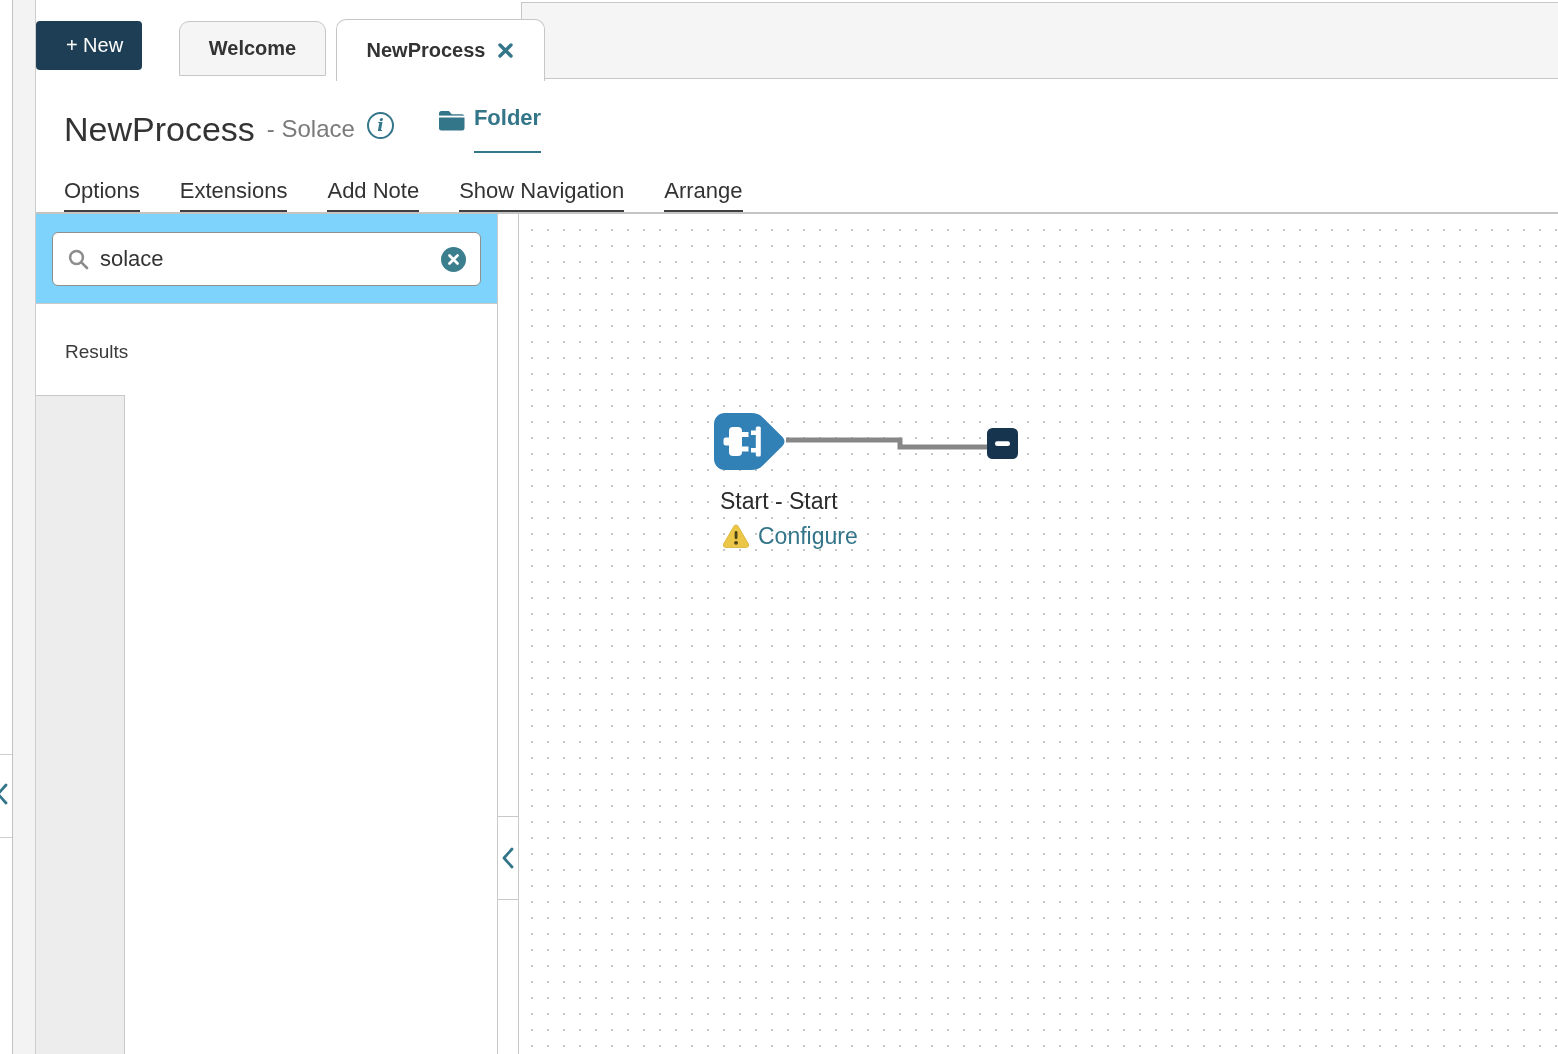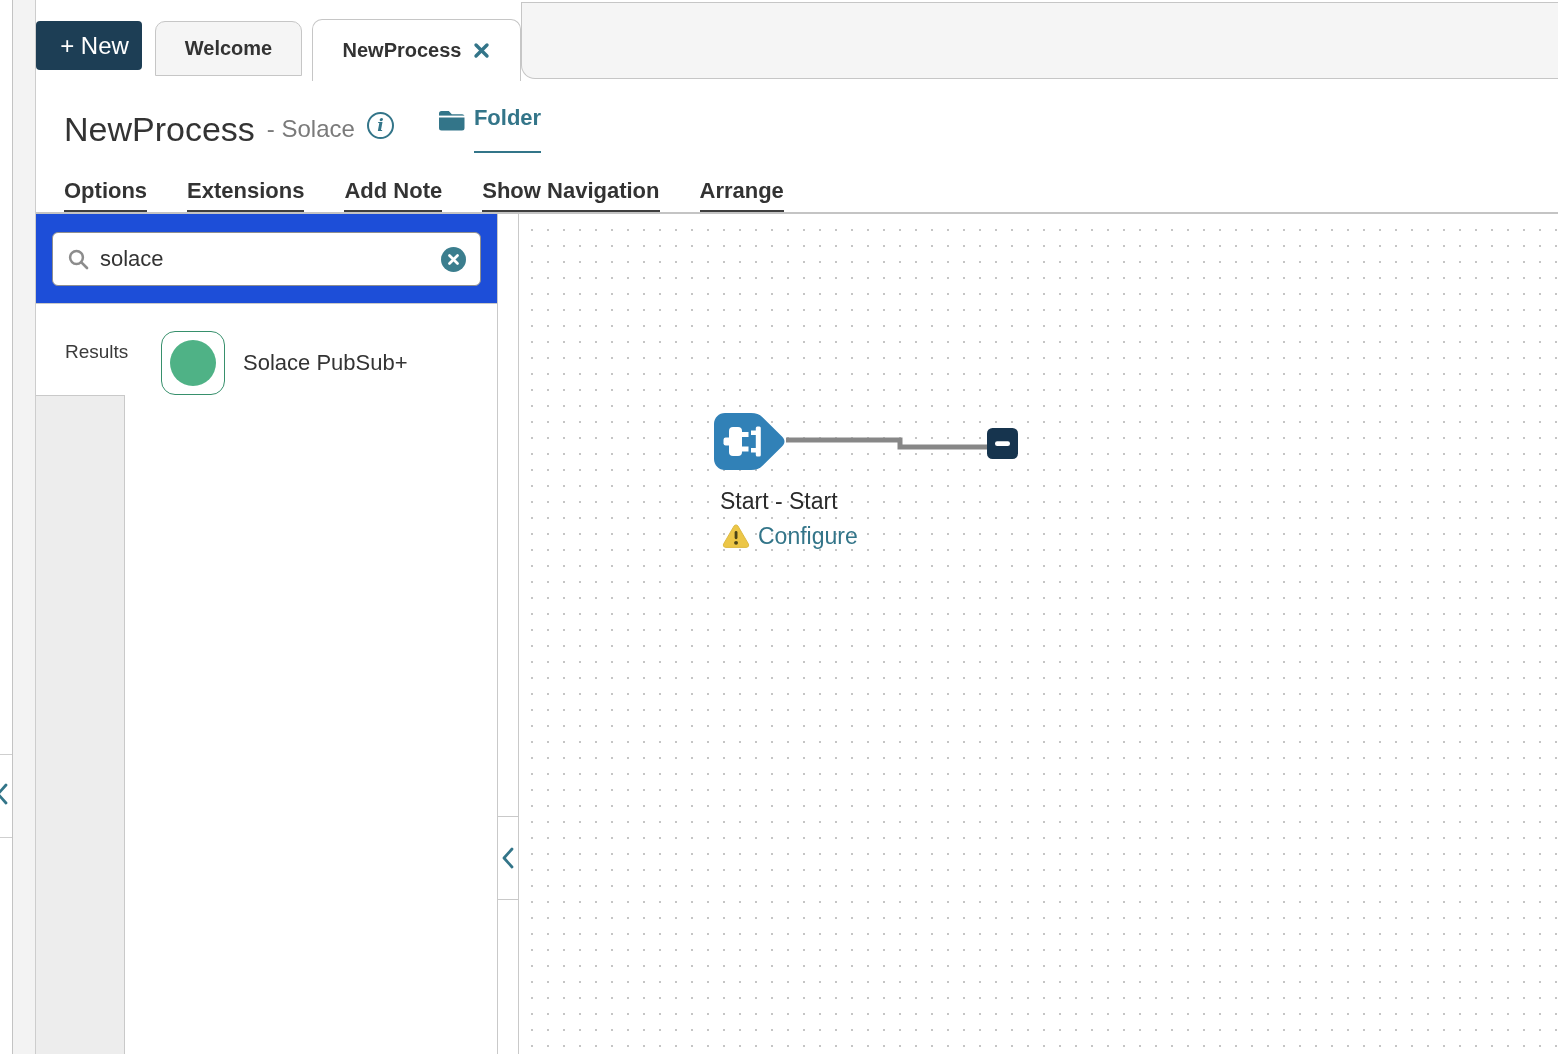--- a/index.html
+++ b/index.html
@@ -9,44 +9,44 @@
 
   
   .left-edge { position:absolute; left:0; top:0; width:13px; height:1054px; background:#fff; border-right:1px solid #c3c3c3; overflow:hidden; }
   .left-edge .hline { position:absolute; left:0; width:13px; height:1px; background:#cfcfcf; }
   .left-edge .chev { position:absolute; left:-6px; top:782px; }
 
   .left-gutter { position:absolute; left:13px; top:0; width:22px; height:1054px; background:#f3f3f3; }
   .main-vline { position:absolute; left:35px; top:0; width:1px; height:1054px; background:#cdcdcd; }
 
   
-  .new-btn { position:absolute; left:36px; top:21px; width:106px; height:49px; background:#1d3e55; border-radius:4px; color:#fff; font-size:24px; display:flex; align-items:center; justify-content:center; cursor:pointer;padding-left:11px; }
-  .tab { position:absolute; display:flex; align-items:center; justify-content:center; gap:12px; font-size:20px; font-weight:600; color:#333; border:1px solid #c6c6c6; border-radius:10px 10px 0 0; }
+  .new-btn { position:absolute; left:36px; top:21px; width:106px; height:49px; background:#1d3e55; border-radius:4px; color:#fff; font-size:20px; display:flex; align-items:center; justify-content:center; cursor:pointer;padding-left:11px; }
+  .tab { position:absolute; display:flex; align-items:center; justify-content:center; gap:12px; font-size:20px; font-weight:600; color:#333; border:1px solid #c6c6c6; border-radius:10px 10px 0 0;margin-left:24px; }
   .tab-welcome { left:155px; top:21px; width:147px; height:55px; background:#f5f5f5; }
   .tab-active { left:312px; top:19px; width:209px; height:62px; background:#fff; border-bottom:none; z-index:3; }
   .tabbar-filler { position:absolute; left:521px; top:2px; width:1037px; height:77px; background:#f5f5f5; border:1px solid #c6c6c6; border-right:none; border-radius:0 0 0 14px; }
 
   
   .title-row { position:absolute; left:64px; top:105px; display:flex; align-items:center; }
   .page-title { font-size:34px; color:#333; font-weight:400; }
   .page-type { font-size:24px; color:#7a7a7a; margin-left:12px; }
   .info-badge { width:27px; height:27px; border:2px solid #337589; border-radius:50%; margin-left:12px; margin-top:-8px; display:flex; align-items:center; justify-content:center; color:#337589; font-family:"DejaVu Serif","Liberation Serif",serif; font-style:italic; font-weight:bold; font-size:17px; }
   .tlink { display:flex; align-items:flex-start; gap:9px; color:#337589; font-size:22px; font-weight:600; cursor:pointer; }
   .tlink .txt { border-bottom:2px solid #337589; padding-bottom:20px; }
   .lnk-folder { margin-left:44px; }
   .lnk-desc { margin-left:36px; }
 
   .menu-row { position:absolute; left:64px; top:178px; display:flex; gap:40px; }
-  .menu-item { font-size:22px; font-weight:700; color:#333; border-bottom:2px solid #3f3f3f; padding-bottom:6px; cursor:pointer; }
+  .menu-item { font-size:22px; font-weight:400; color:#333; border-bottom:2px solid #3f3f3f; padding-bottom:6px; cursor:pointer; }
 
   .hdr-divider { position:absolute; left:36px; top:212px; width:1522px; height:2px; background:#c4c4c4; }
 
   
   .sidebar { position:absolute; left:36px; top:214px; width:461px; height:840px; background:#fff; }
-  .search-panel { position:absolute; left:0; top:0; width:461px; height:90px; background:#1d4ed8; border-bottom:1px solid #c9c9c9; }
+  .search-panel { position:absolute; left:0; top:0; width:461px; height:90px; background:#7dd3fc; border-bottom:1px solid #c9c9c9; }
   .search-box { position:absolute; left:16px; top:18px; width:429px; height:54px; background:#fff; border:1.5px solid #8f8f8f; border-radius:6px; display:flex; align-items:center; padding:0 14px; gap:10px; }
   .search-box input { flex:1; border:none; outline:none; background:transparent; font-family:inherit; font-size:22px; color:#333; }
   .clear-btn { width:25px; height:25px; border-radius:50%; background:#3b7e8e; display:flex; align-items:center; justify-content:center; cursor:pointer; flex:0 0 auto; }
 
   .results-tab { position:absolute; left:16px; top:91px; width:89px; height:90px; background:#fff; font-size:19px; color:#3a3a3a; padding:36px 0 0 13px; }
   .side-strip { position:absolute; left:0; top:181px; width:89px; height:659px; background:#ededed; border-top:1px solid #c9c9c9; border-right:1px solid #c9c9c9; }
   .result-item { position:absolute; left:125px; top:117px; display:flex; align-items:center; gap:18px; cursor:pointer; }
   .result-card { width:64px; height:64px; background:#fff; border:1px solid #37906c; border-radius:14px; display:flex; align-items:center; justify-content:center; }
   .result-dot { width:46px; height:46px; border-radius:50%; background:#4fb286; }
   .result-name { font-size:22px; color:#333; }
@@ -137,26 +137,20 @@
             </svg>
         </span>
       </div>
     </div>
 
     <div class="results-tab">
       <span>Results</span>
     </div>
     <div class="side-strip"></div>
 
-    <div class="result-item">
-      <span class="result-card">
-        <span class="result-dot"></span>
-      </span>
-      <span class="result-name">Solace PubSub+</span>
-    </div>
   </div>
 
   <div class="divider-strip">
     <div class="divider-handle">
       <span style="display:flex;">
         <svg width="14" height="26" viewBox="0 0 14 26">
             <polyline points="11,4 3,13 11,22" fill="none" stroke="#337589" stroke-width="2.8" stroke-linecap="round" stroke-linejoin="round"></polyline>
           </svg>
       </span>
     </div>

